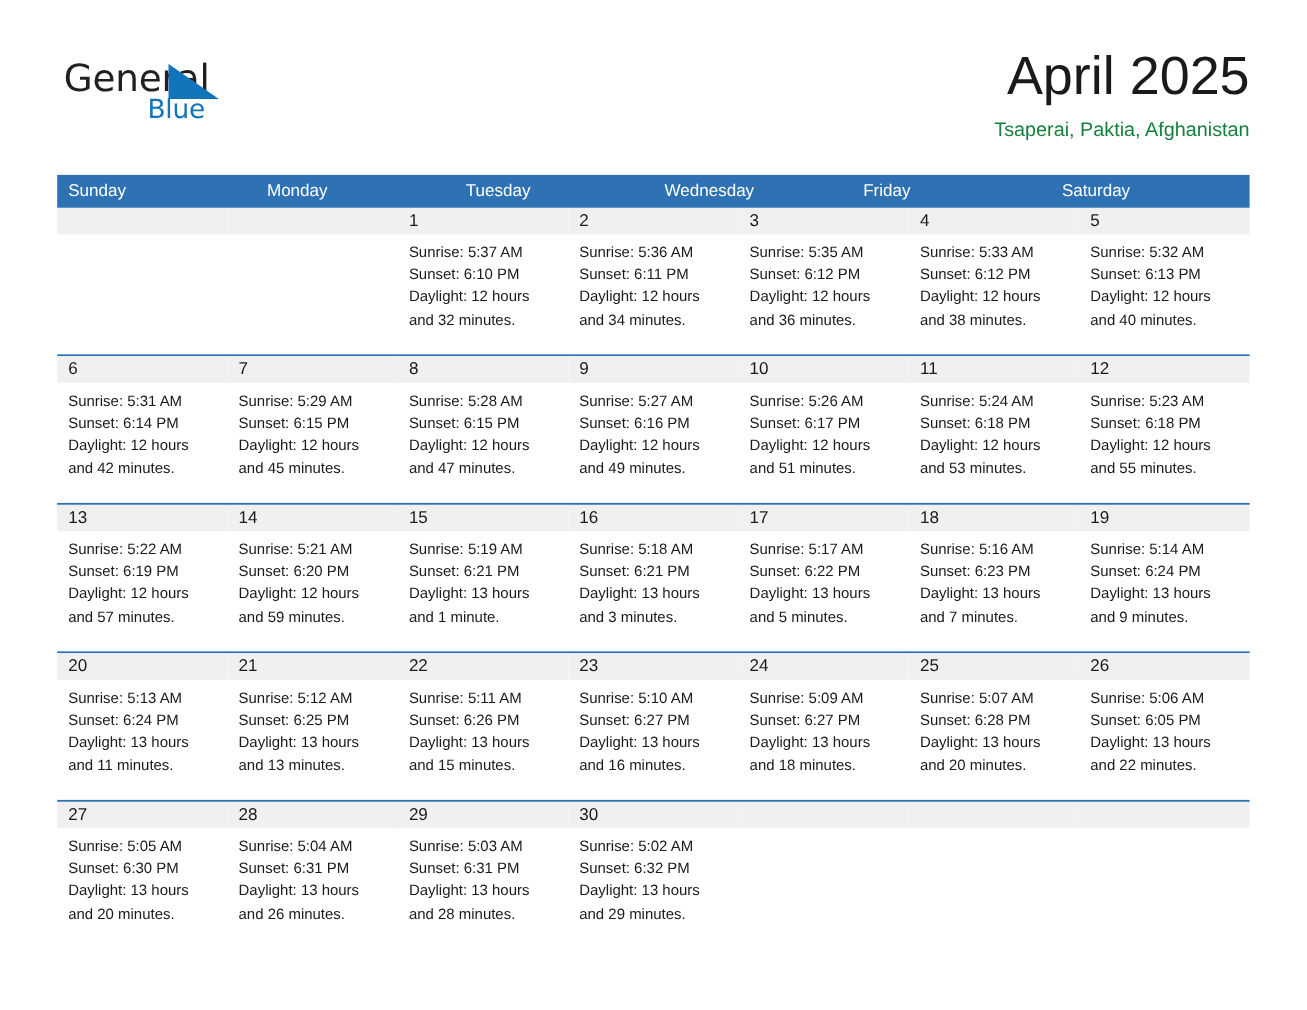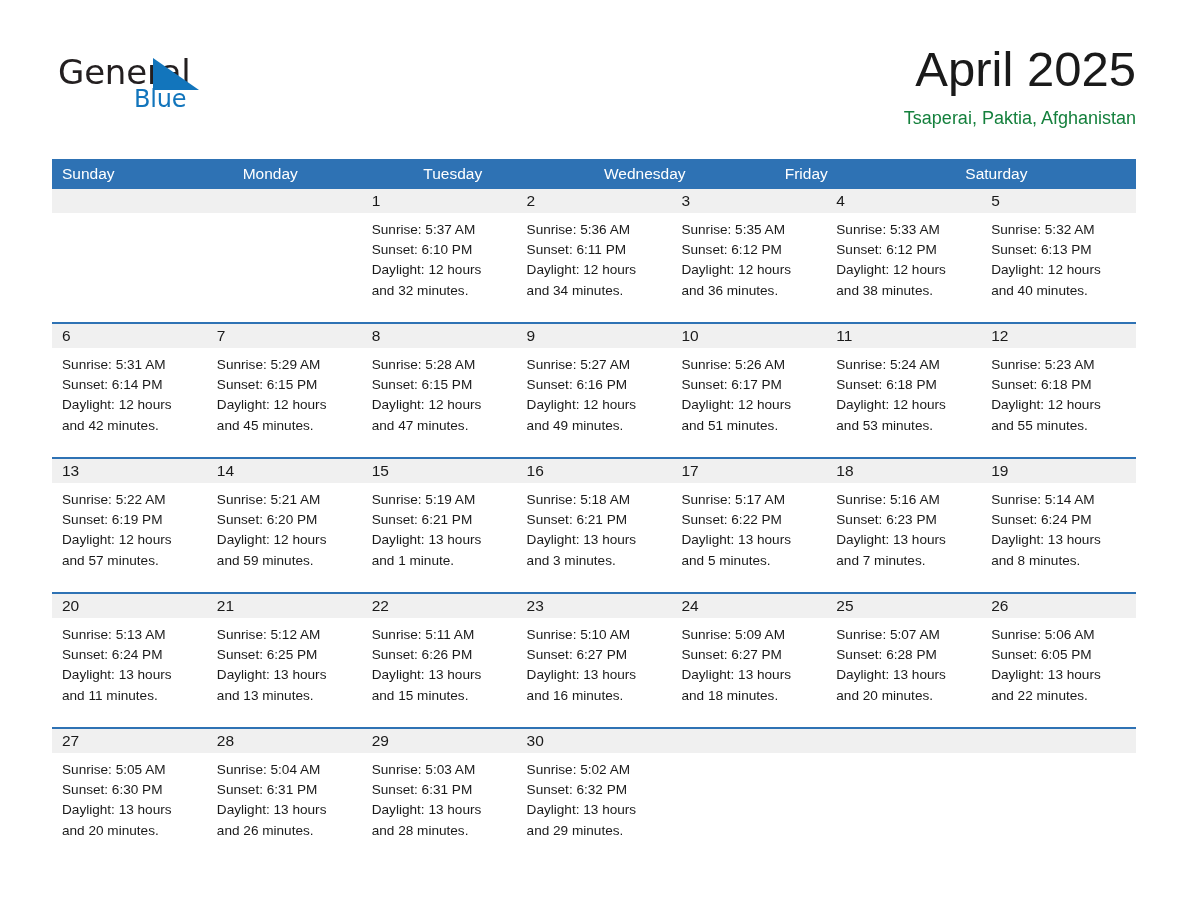--- a/index.html
+++ b/index.html
@@ -354,21 +354,21 @@
               <div class="day-line">Daylight: 13 hours</div>
               <div class="day-line">and 7 minutes.</div>
             </div>
           </div>
           <div class="day">
             <div class="day-num-band"><span class="day-num">19</span></div>
             <div class="day-body">
               <div class="day-line">Sunrise: 5:14 AM</div>
               <div class="day-line">Sunset: 6:24 PM</div>
               <div class="day-line">Daylight: 13 hours</div>
-              <div class="day-line">and 8 minutes.</div>
+              <div class="day-line">and 9 minutes.</div>
             </div>
           </div>
         </div>
         <div class="week">
           <div class="day">
             <div class="day-num-band"><span class="day-num">20</span></div>
             <div class="day-body">
               <div class="day-line">Sunrise: 5:13 AM</div>
               <div class="day-line">Sunset: 6:24 PM</div>
               <div class="day-line">Daylight: 13 hours</div>

